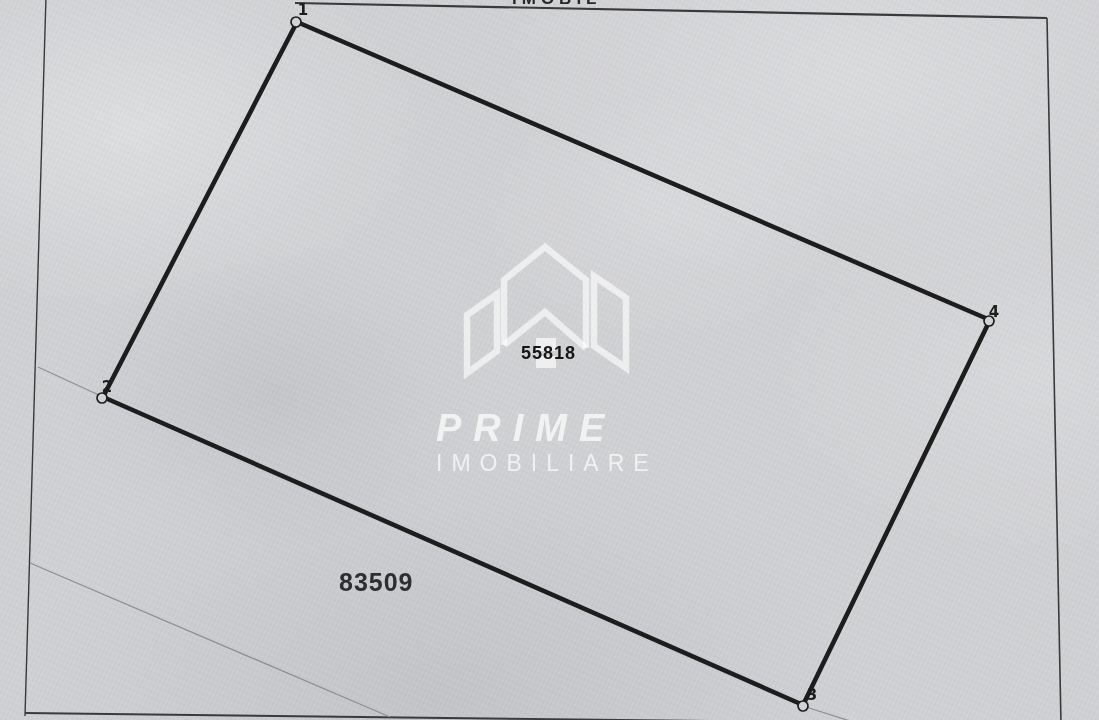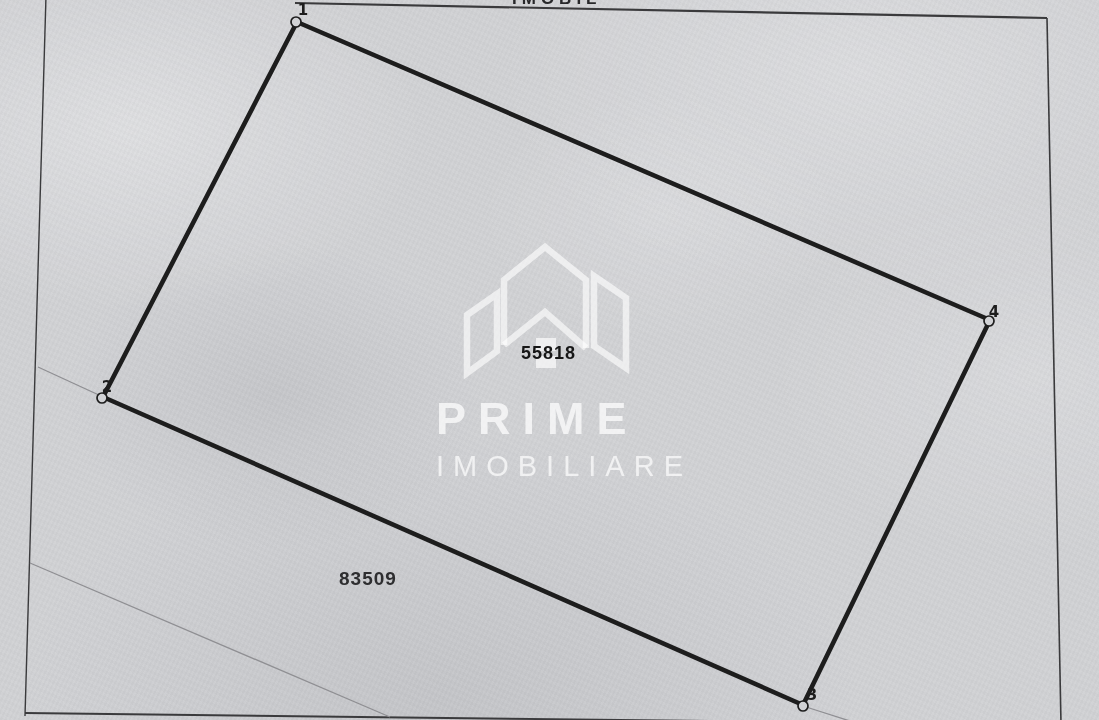--- a/index.html
+++ b/index.html
@@ -32,38 +32,38 @@
   }
   .header-clip span{
     display:block;margin-top:-11px;
     font-size:17px;font-weight:bold;letter-spacing:5px;color:#28282a;
   }
 
   
   .watermark{position:absolute;left:0;top:0;z-index:2;}
   .wm-logo{position:absolute;left:448px;top:234px;}
   .wm-brand{
-    position:absolute;left:436px;top:393px;width:230px;
-    font-size:45px;font-weight:bold;letter-spacing:12px;
-    color:rgba(255,255,255,0.72);white-space:nowrap;
+    position:absolute;left:436px;top:407px;width:230px;
+    font-size:38px;font-weight:bold;letter-spacing:12px;
+    color:rgba(255,255,255,0.72);white-space:nowrap;font-style:italic;
   }
   .wm-sub{
     position:absolute;left:436px;top:450px;width:240px;
-    font-size:29px;font-weight:normal;letter-spacing:9px;
+    font-size:23px;font-weight:normal;letter-spacing:9px;
     color:rgba(255,255,255,0.70);white-space:nowrap;
   }
 
   
   .parcel-no{
     position:absolute;left:521px;top:343px;z-index:4;
     font-size:18px;font-weight:bold;letter-spacing:1px;color:#161616;
   }
   .adj-parcel-no{
     position:absolute;left:339px;top:568px;z-index:4;
-    font-size:19px;font-weight:bold;letter-spacing:1px;color:#2e2e30;text-align:right;
+    font-size:25px;font-weight:bold;letter-spacing:1px;color:#2e2e30;text-align:right;
   }
 
   .corner-label{
     font-family:"DejaVu Sans", sans-serif;
     font-size:15px;font-weight:bold;fill:#1d1d1d;
   }
 </style>
 </head>
 <body>
 

